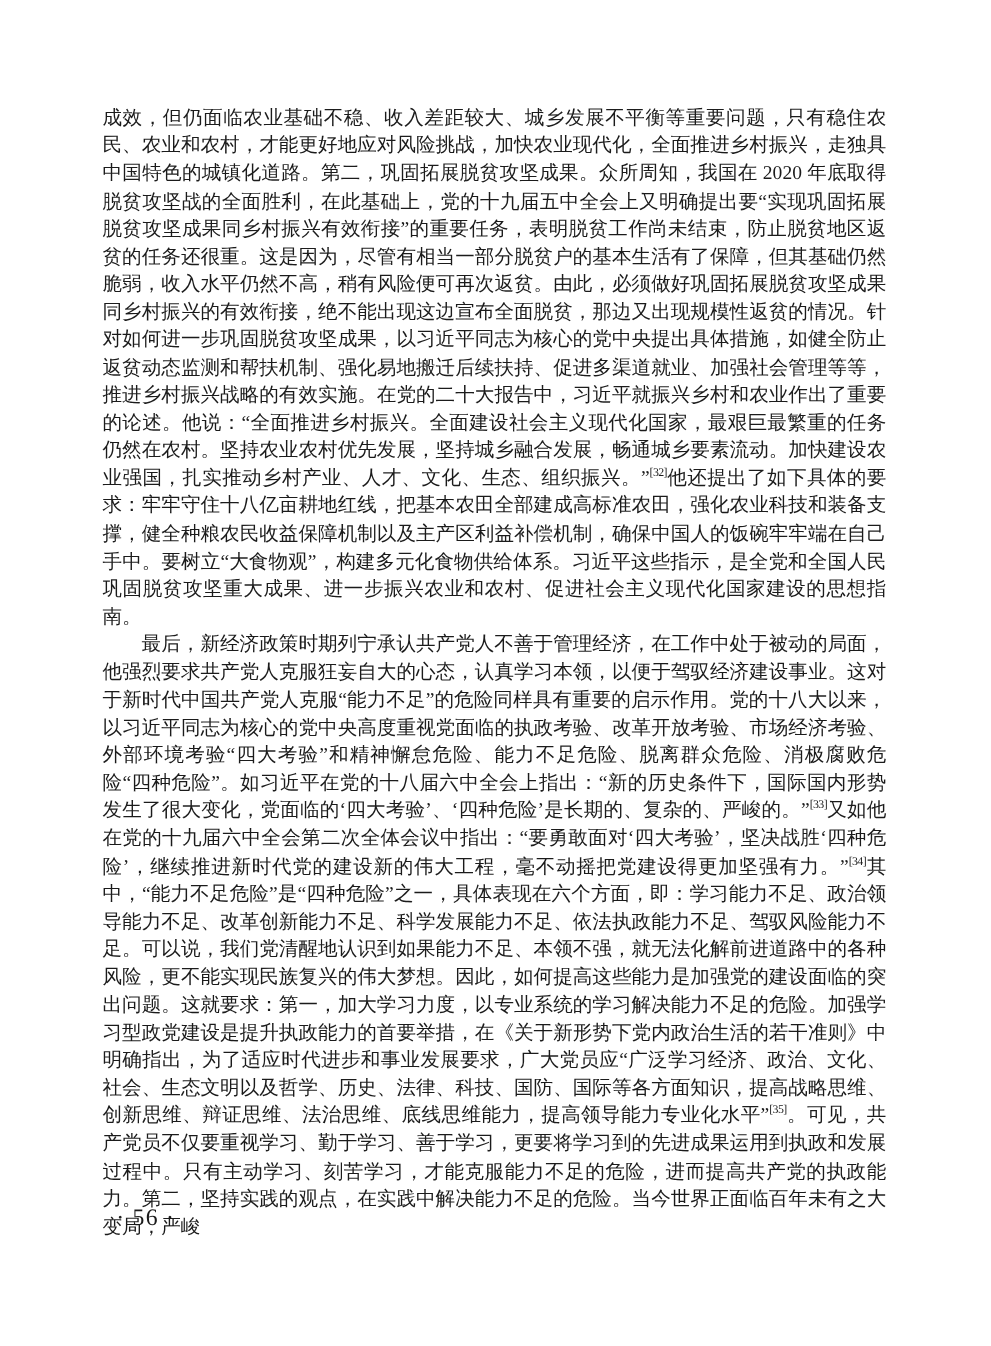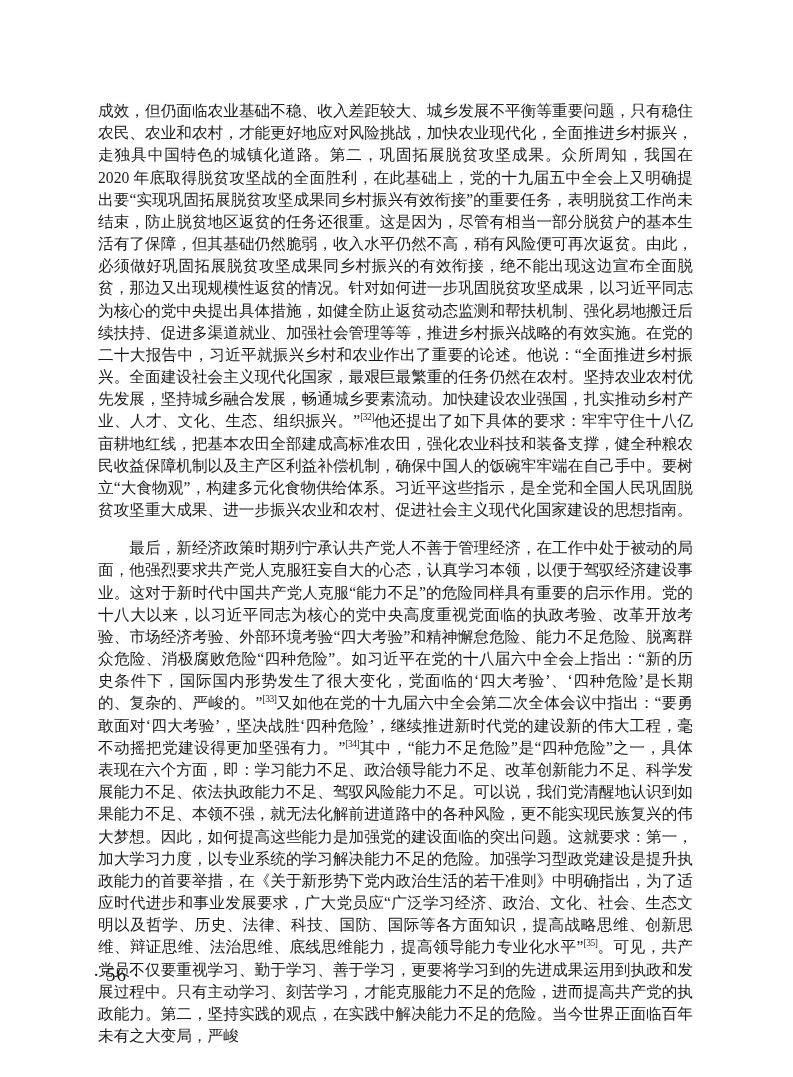--- a/index.html
+++ b/index.html
@@ -27,21 +27,21 @@
     left: 82px;
     top: 84px;
     width: 627px;
     color: #1b1b1b;
     font-size: 15.65px;
     line-height: 22.17px;
     text-align: justify;
     letter-spacing: 0;
   }
   .text-block p {
-    margin: 16px;
+    margin: 0;
     padding: 0;
   }
   .text-block p.indent {
     text-indent: 2em;
   }
   .text-block sup {
     font-size: 9.5px;
     line-height: 0;
     vertical-align: super;
     letter-spacing: -0.5px;

